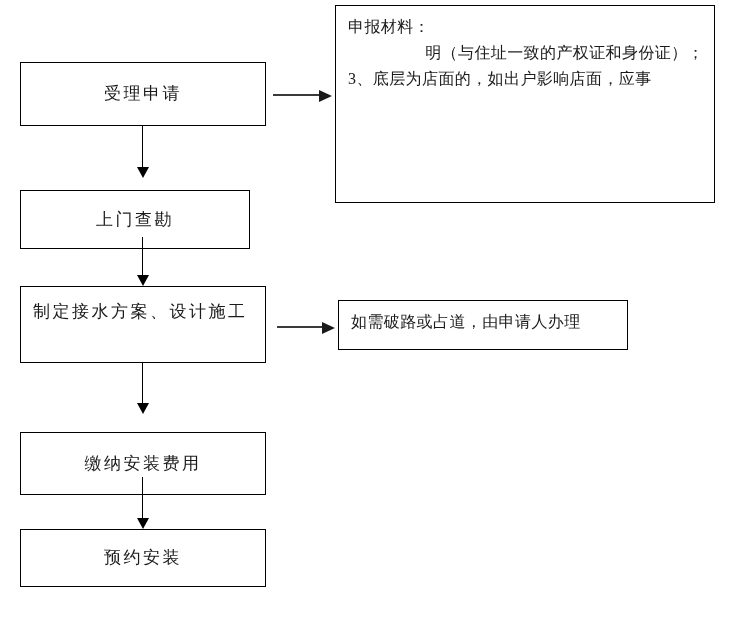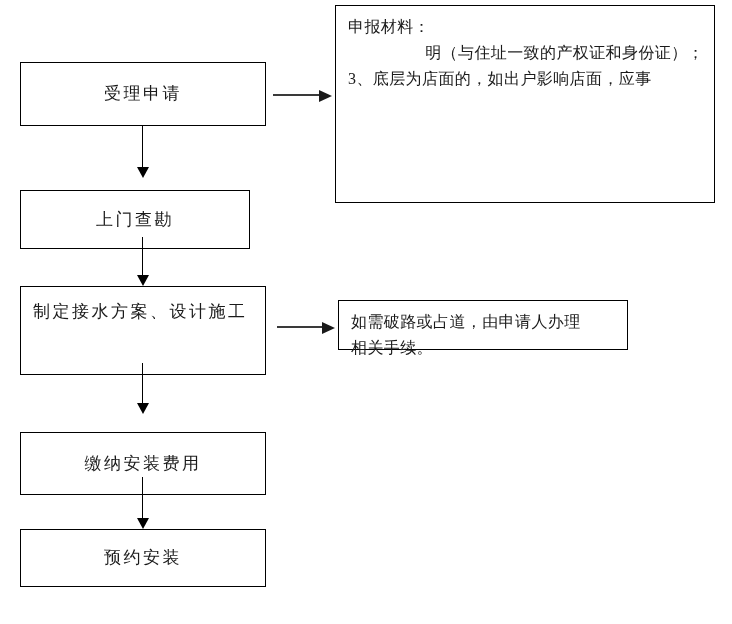--- a/index.html
+++ b/index.html
@@ -42,21 +42,21 @@
   }
   .proc-box.align-left {
     justify-content: flex-start;
     align-items: flex-start;
     text-align: left;
     padding: 10px 8px 6px 12px;
   }
 
   #box-receive   { left: 20px;  top: 62px;  width: 246px; height: 64px; }
   #box-survey    { left: 20px;  top: 178px; width: 230px; height: 59px; margin-top: 12px; }
-  #box-plan      { left: 20px;  top: 286px; width: 246px; height: 89px; }
+  #box-plan      { left: 20px;  top: 286px; width: 246px; height: 77px; }
   #box-fee       { left: 20px;  top: 432px; width: 246px; height: 63px; }
   #box-appoint   { left: 20px;  top: 529px; width: 246px; height: 58px; }
 
   
   .note-box {
     position: absolute;
     box-sizing: border-box;
     border: 1.4px solid #000000;
     background: #ffffff;
     font-size: 16px;
@@ -141,21 +141,20 @@
   </div>
 
   <div class="note-box" id="note-materials">
     <div class="note-line">申报材料：</div>
     <div class="note-line indent">明（与住址一致的产权证和身份证）；</div>
     <div class="note-line">3、底层为店面的，如出户影响店面，应事</div>
   </div>
 
   <div class="note-box" id="note-road">
     <div class="note-line">如需破路或占道，由申请人办理</div>
-    <div class="note-line">相关手续。</div>
   </div>
 
   <div class="v-arrow" id="arrow-1"></div>
   <div class="v-arrow" id="arrow-2"></div>
   <div class="v-arrow" id="arrow-3"></div>
   <div class="v-arrow" id="arrow-4"></div>
 
   <div class="h-arrow" id="arrow-h1"></div>
   <div class="h-arrow" id="arrow-h2"></div>
 

